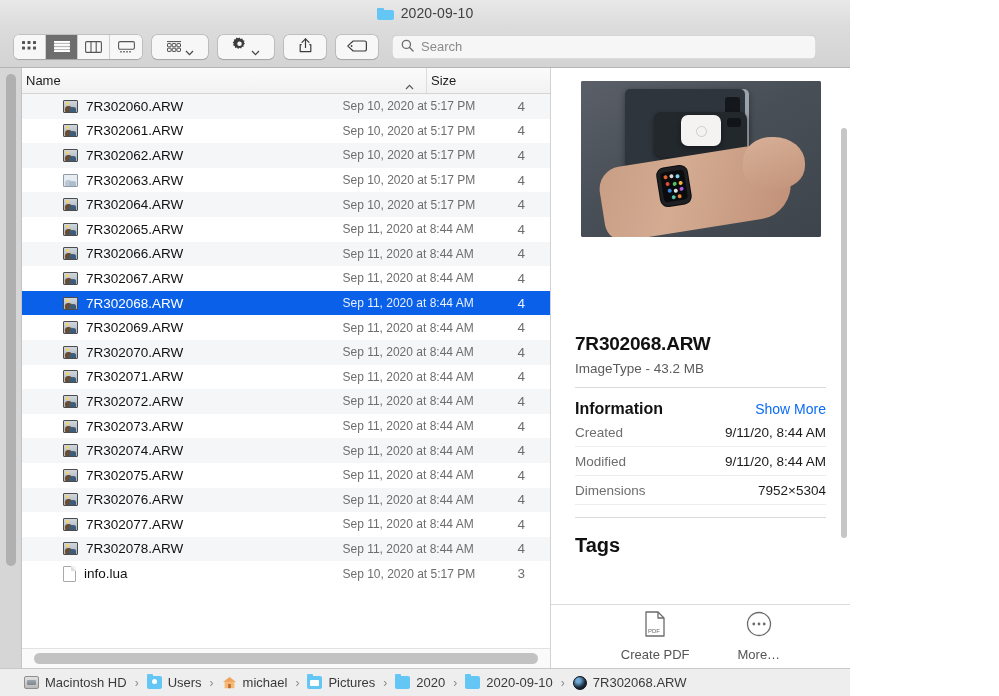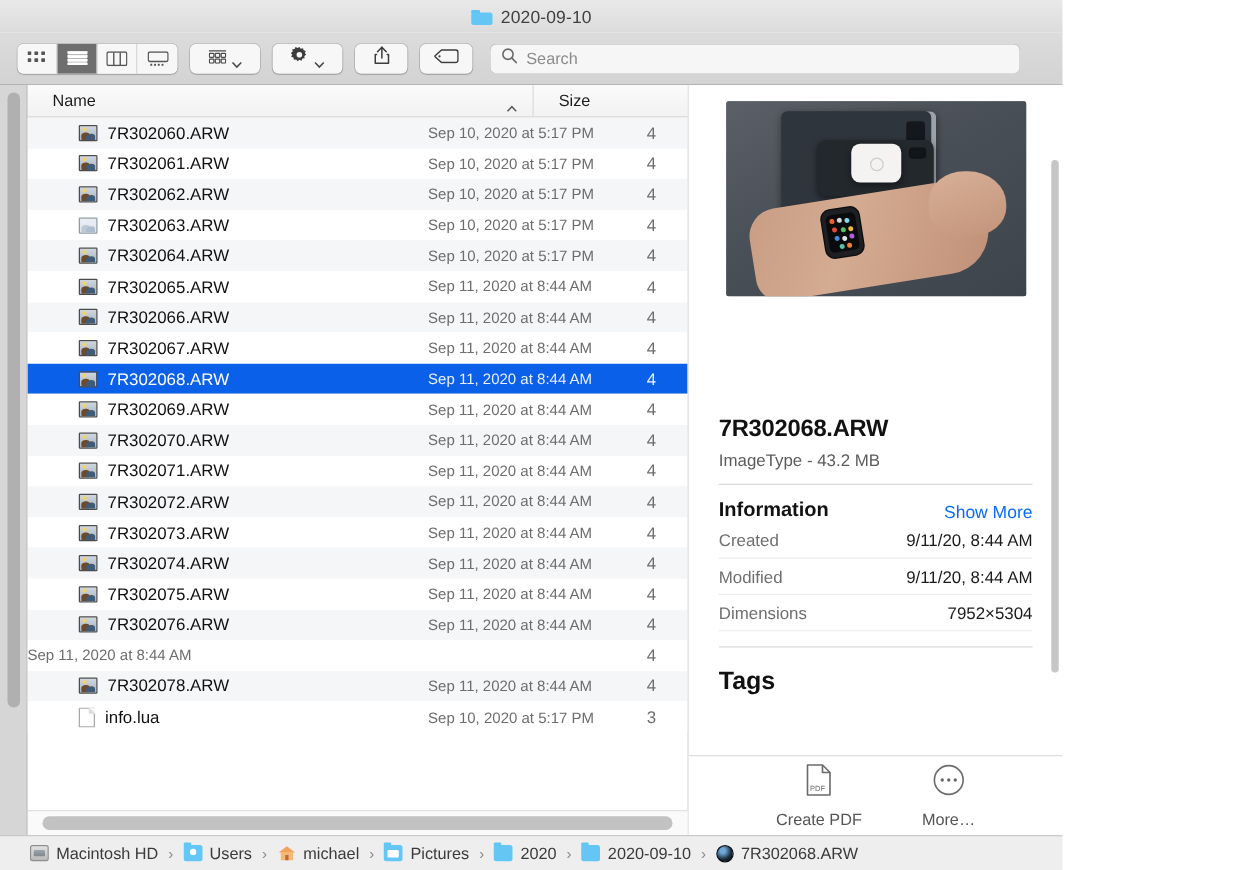--- a/index.html
+++ b/index.html
@@ -88,21 +88,21 @@
 
   .filelist-col { flex:1; display:flex; flex-direction:column; min-width:0; background:#fff;
     border-right: 1px solid #d2d2d2; }
 
   .colhead {
     height: 26px; display:flex; align-items:stretch; flex:none;
     background: linear-gradient(to bottom,#fbfbfb,#f2f2f2);
     border-bottom: 1px solid #d4d4d4;
     font-size: 13px; color:#1c1c1c;
   }
-  .ch { display:flex; align-items:center; padding: 0 20px; border-right:1px solid #dcdcdc; position:relative; }
+  .ch { display:flex; align-items:center; padding: 0 4px; border-right:1px solid #dcdcdc; position:relative; }
   .ch.name { width: 405px; }
   .ch.date { width: 228px; }
   .ch.size { flex:1; border-right:none; justify-content:flex-start; }
   .sortchev { position:absolute; right:12px; top:50%; transform:translateY(-50%); width:9px; height:6px; }
 
   .rows { flex:1; overflow:hidden; position:relative; }
   .row {
     height: 24.6px; display:flex; align-items:center; font-size: 13.5px; color:#111;
   }
   .row.odd { background:#f5f6f7; }
@@ -588,20 +588,28 @@
                 <i></i>
                 <u></u>
                 <s></s>
               </span>
               <span>7R302076.ARW</span>
             </div>
             <div class="cell-date">Sep 11, 2020 at 8:44 AM</div>
             <div class="cell-size">4</div>
           </div>
           <div class="row even">
+            <div class="cell-name">
+              <span class="ico-photo">
+                <i></i>
+                <u></u>
+                <s></s>
+              </span>
+              <span>7R302077.ARW</span>
+            </div>
             <div class="cell-date">Sep 11, 2020 at 8:44 AM</div>
             <div class="cell-size">4</div>
           </div>
           <div class="row odd">
             <div class="cell-name">
               <span class="ico-photo">
                 <i></i>
                 <u></u>
                 <s></s>
               </span>

